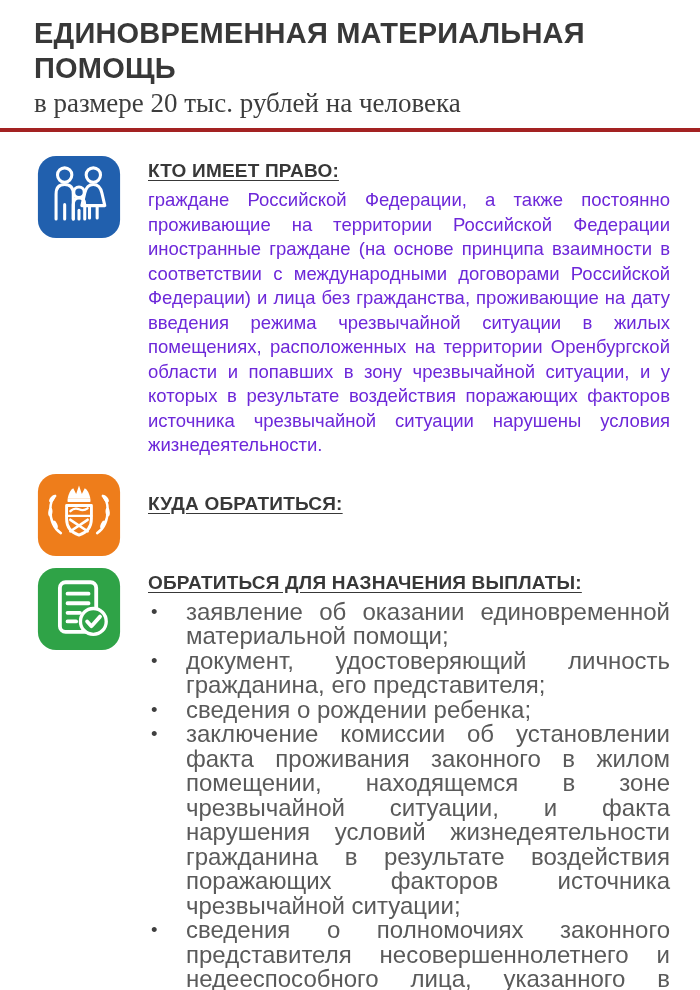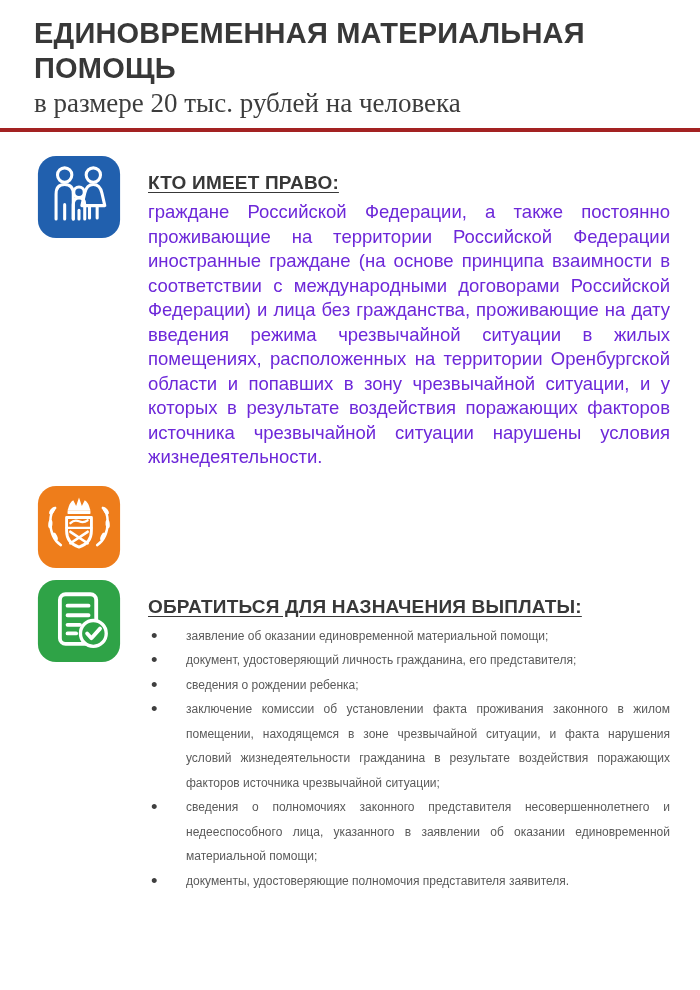--- a/index.html
+++ b/index.html
@@ -40,21 +40,21 @@
   .section { display: flex; align-items: flex-start; }
   .section .icon-box {
     flex: 0 0 86px;
     width: 86px;
     height: 86px;
     margin-right: 26px;
   }
   .icon-box svg { display: block; width: 86px; height: 86px; }
   .content { flex: 1; min-width: 0; }
   .sec-heading {
-    margin: 16px 0 5px 0;
+    margin: 4px 0 5px 0;
     font-size: 19px;
     line-height: 25px;
     font-weight: 700;
     color: #383838;
     text-decoration: underline;
     text-underline-offset: 3px;
     letter-spacing: 0.2px;
   }
   .sec-body {
     margin: 0;
@@ -73,21 +73,21 @@
   .doc-list .bullet {
     flex: 0 0 35px;
     width: 35px;
     padding-left: 3px;
     font-size: 18.5px;
     line-height: 24.5px;
     color: #3f3f3f;
   }
   .doc-list .text {
     flex: 1;
-    font-size: 12px;
+    font-size: 24px;
     line-height: 24.5px;
     color: #5a5a5a;
     text-align: justify;
     text-align-last: left;
   }
 </style>
 </head>
 <body>
 
 <div class="page">
@@ -143,20 +143,21 @@
             <ellipse cx="17" cy="28" rx="4.5" ry="2.2" transform="rotate(-55 17 28)"></ellipse>
             <ellipse cx="15" cy="42" rx="4.5" ry="2.2" transform="rotate(-85 15 42)"></ellipse>
             <ellipse cx="20" cy="55" rx="4.5" ry="2.2" transform="rotate(-115 20 55)"></ellipse>
             <ellipse cx="73" cy="28" rx="4.5" ry="2.2" transform="rotate(55 73 28)"></ellipse>
             <ellipse cx="75" cy="42" rx="4.5" ry="2.2" transform="rotate(85 75 42)"></ellipse>
             <ellipse cx="70" cy="55" rx="4.5" ry="2.2" transform="rotate(115 70 55)"></ellipse>
           </g>
         </svg>
       </div>
       <div class="content">
+        <h2 class="sec-heading">КУДА ОБРАТИТЬСЯ:</h2>
       </div>
     </div>
 
     <div class="section sec-documents">
       <div class="icon-box">
         <svg viewBox="0 0 90 90" aria-hidden="true">
           <rect x="2" y="2" width="86" height="86" rx="19" fill="#2fa347"></rect>
           <g stroke="#ffffff" stroke-width="4" fill="none" stroke-linecap="round" stroke-linejoin="round">
             <rect x="25" y="17" width="38" height="52" rx="6"></rect>
             <path d="M33,29 h22 M33,39 h22 M33,49 h13 M33,58 h9"></path>

